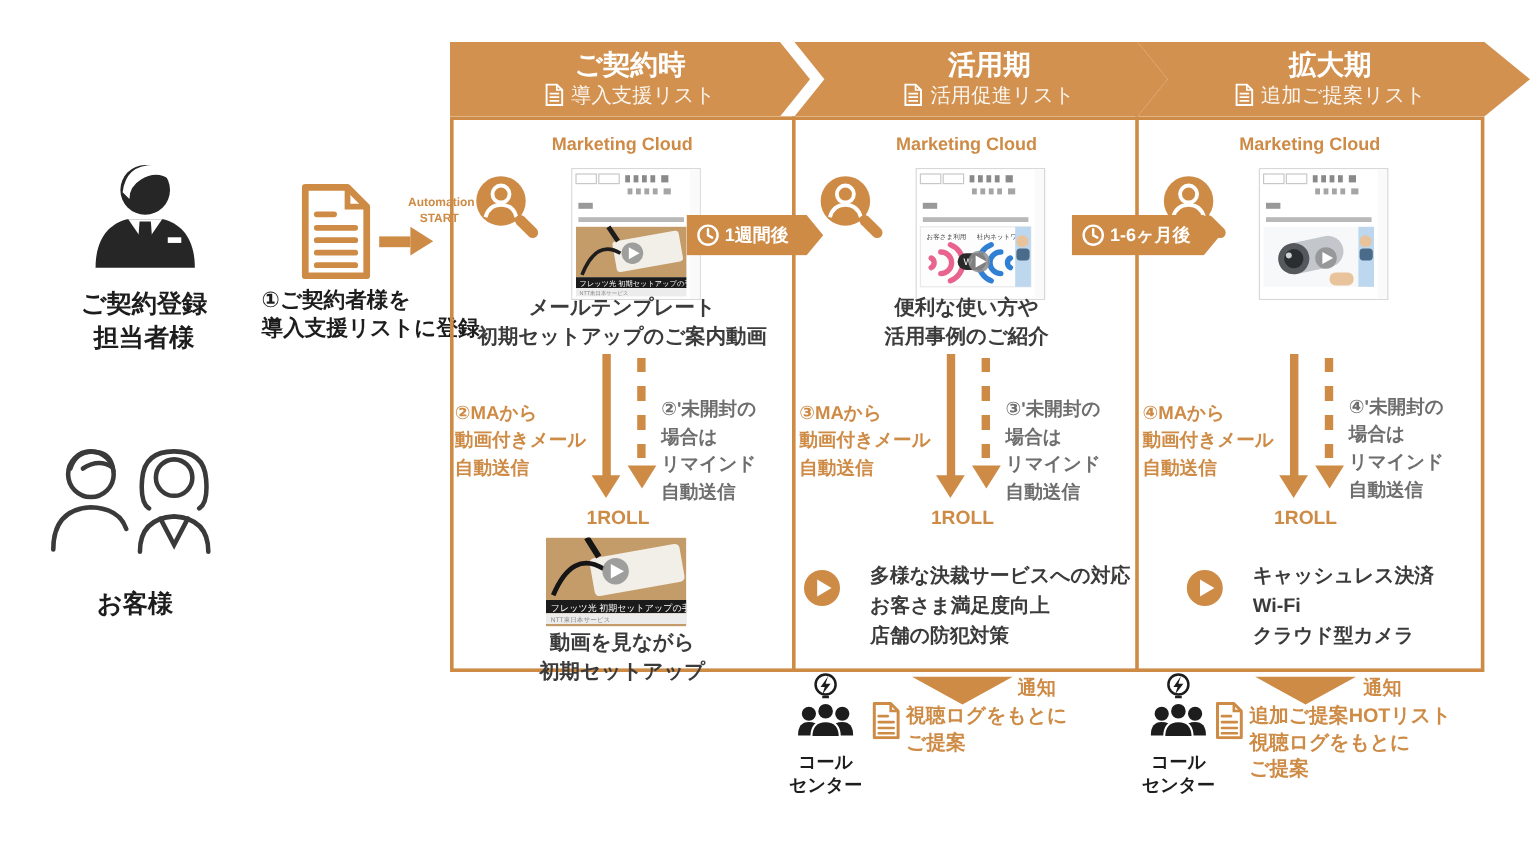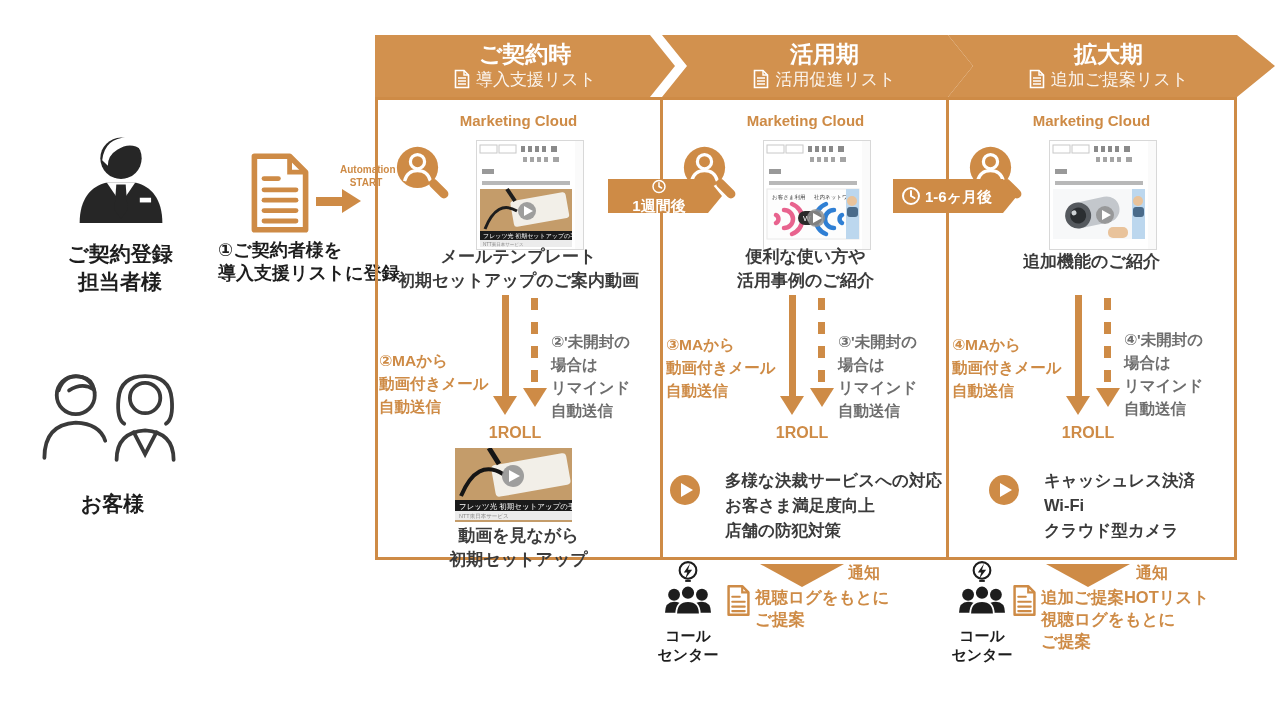--- a/index.html
+++ b/index.html
@@ -182,21 +182,21 @@
       <polygon points="47,65 56,70 47,75" fill="#fff"></polygon>
       <rect x="3" y="90" width="92" height="9" fill="#1b1b1b"></rect>
       <text x="6" y="97" font-size="6" fill="#fff">フレッツ光 初期セットアップの手順</text>
       <rect x="3" y="99" width="92" height="7" fill="#ececec"></rect>
       <text x="6" y="104.5" font-size="4.5" fill="#888">NTT東日本サービス</text>
       <rect x="98" y="0" width="8" height="108" fill="#fafafa"></rect>
     </svg>
   </div>
   <div class="abs caption pre" style="left:375px;top:245px;">メールテンプレート
 初期セットアップのご案内動画</div>
-  <div class="abs matext pre" style="left:379px;top:333px;margin-top:16px;">②MAから
+  <div class="abs matext pre" style="left:379px;top:333px;">②MAから
 動画付きメール
 自動送信</div>
   <div class="abs varrow" style="left:502px;top:295px;height:102px;"></div>
   <div class="abs vhead" style="left:493px;top:396px;"></div>
   <div class="abs vdash" style="left:531px;top:298px;height:90px;"></div>
   <div class="abs vhead" style="left:523px;top:388px;"></div>
   <div class="abs remtext pre" style="left:551px;top:330px;">②'未開封の
 場合は
 リマインド
 自動送信</div>
@@ -332,21 +332,20 @@
       </g>
       <rect x="58" y="86" width="20" height="11" rx="5" fill="#e9c39b"></rect>
       <circle cx="55" cy="74" r="9" fill="#8f8f8f" opacity="0.85"></circle>
       <polygon points="52,69 61,74 52,79" fill="#fff"></polygon>
       <rect x="82" y="48" width="13" height="50" fill="#bcd7ee"></rect>
       <circle cx="88" cy="60" r="5" fill="#e9c39b"></circle>
       <rect x="83" y="66" width="11" height="10" rx="3" fill="#4a6b8a"></rect>
       <rect x="98" y="0" width="8" height="108" fill="#fafafa"></rect>
     </svg>
   </div>
-  <div class="abs caption pre" style="left:948px;top:250px;">追加機能のご紹介</div>
   <div class="abs matext pre" style="left:952px;top:333px;">④MAから
 動画付きメール
 自動送信</div>
   <div class="abs varrow" style="left:1075px;top:295px;height:102px;"></div>
   <div class="abs vhead" style="left:1066px;top:396px;"></div>
   <div class="abs vdash" style="left:1104px;top:298px;height:90px;"></div>
   <div class="abs vhead" style="left:1096px;top:388px;"></div>
   <div class="abs remtext pre" style="left:1124px;top:328px;">④'未開封の
 場合は
 リマインド
@@ -355,21 +354,21 @@
   <div class="abs outgroup" style="left:948px;top:468px;">
     <svg width="32" height="32" viewBox="0 0 32 32" style="flex:none;margin-top:6px;">
       <circle cx="16" cy="16" r="15" fill="#CE8B46"></circle>
       <polygon points="12,9 24,16 12,23" fill="#fff"></polygon>
     </svg>
     <div class="outtext pre">キャッシュレス決済
 Wi-Fi
 クラウド型カメラ</div>
   </div>
 
-  <div class="badge" style="left:608px;width:114px;flex-direction:column;">
+  <div class="badge" style="left:572px;width:114px;">
     <svg width="20" height="20" viewBox="0 0 20 20">
       <circle cx="10" cy="10" r="8" fill="none" stroke="#fff" stroke-width="2"></circle>
       <path d="M10 5 V10 L13.5 12" stroke="#fff" stroke-width="2" fill="none" stroke-linecap="round"></path>
     </svg>
     <span>1週間後</span>
   </div>
   <div class="badge" style="left:893px;width:124px;">
     <svg width="20" height="20" viewBox="0 0 20 20">
       <circle cx="10" cy="10" r="8" fill="none" stroke="#fff" stroke-width="2"></circle>
       <path d="M10 5 V10 L13.5 12" stroke="#fff" stroke-width="2" fill="none" stroke-linecap="round"></path>

